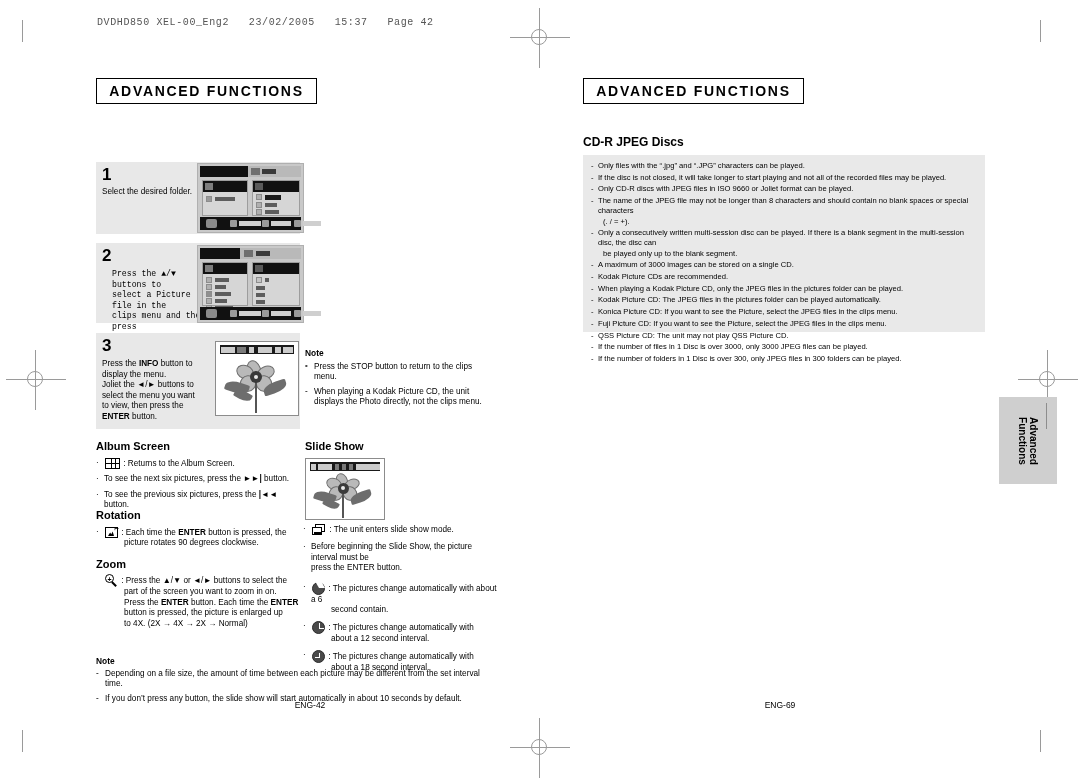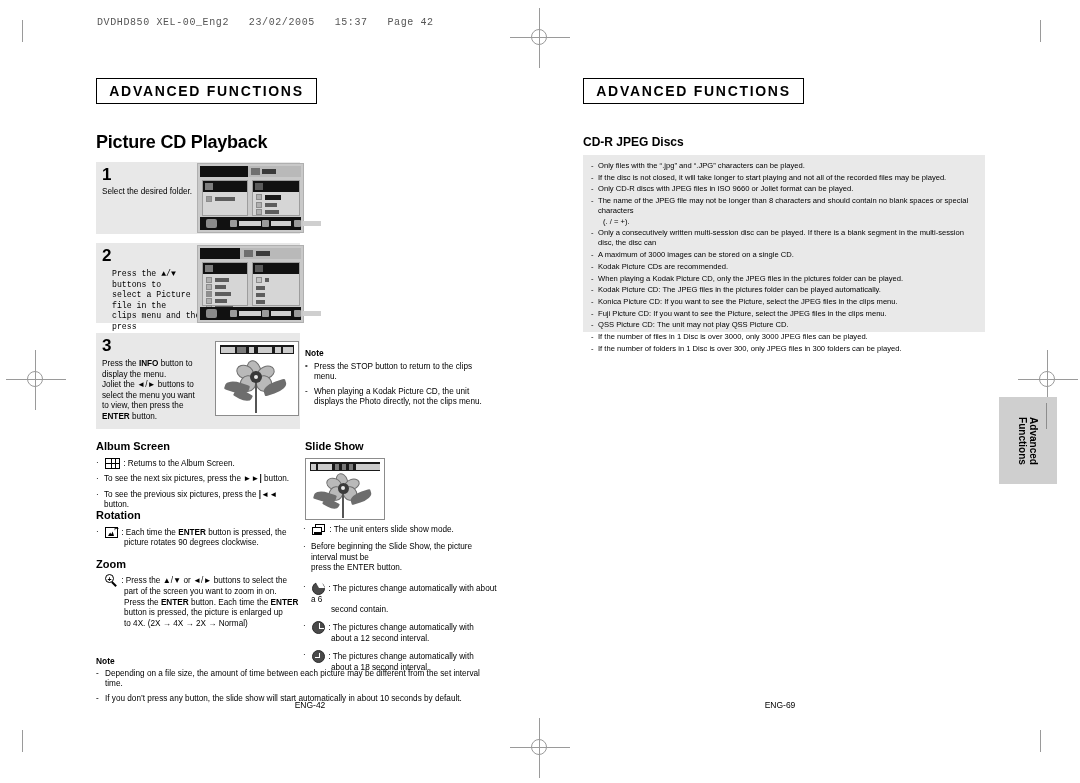--- a/index.html
+++ b/index.html
@@ -245,21 +245,20 @@
   <div class="crop-line" style="left:1040px; top:20px; width:1px; height:22px;"></div>
   <div class="crop-line" style="left:22px; top:730px; width:1px; height:22px;"></div>
   <div class="crop-line" style="left:1040px; top:730px; width:1px; height:22px;"></div>
 
   <div class="file-header">DVDHD850 XEL-00_Eng2   23/02/2005   15:37   Page 42</div>
 
   <div class="section-box" style="left:96px; top:78px; width:219px;">
     <span>Advanced Functions</span>
   </div>
 
-  <div class="h1" style="left:96px; top:132px;">Picture CD Playback</div>
 
   <div class="step-block" style="left:96px; top:162px; width:204px; height:72px;">
     <div class="step-num" style="left:6px; top:3px;">1</div>
     <div class="step-text" style="left:6px; top:25px; width:100px;">Select the desired folder.</div>
   </div>
 
   <div class="screen" style="left:197px; top:163px; width:107px; height:70px;">
     <div class="scr-topbar">
       <div class="blk"></div>
         <div class="gry"></div>
@@ -551,21 +550,21 @@
     <span>Advanced Functions</span>
   </div>
 
   <div class="h2" style="left:583px; top:135px; font-size:12px;">CD-R JPEG Discs</div>
 
   <div class="disc-panel" style="left:583px; top:155px; width:402px; height:177px; padding:6px 8px; box-sizing:border-box;">
     <div class="disc-line"><span class="dash">-</span><span>Only files with the “.jpg” and “.JPG” characters can be played.</span></div>
     <div class="disc-line"><span class="dash">-</span><span>If the disc is not closed, it will take longer to start playing and not all of the recorded files may be played.</span></div>
     <div class="disc-line"><span class="dash">-</span><span>Only CD-R discs with JPEG files in ISO 9660 or Joliet format can be played.</span></div>
     <div class="disc-line"><span class="dash">-</span><span>The name of the JPEG file may not be longer than 8 characters and should contain no blank spaces or special characters</span><span class="cont">(. / = +).</span></div>
-    <div class="disc-line"><span class="dash">-</span><span>Only a consecutively written multi-session disc can be played. If there is a blank segment in the multi-session disc, the disc can</span></div>
+    <div class="disc-line"><span class="dash">-</span><span>Only a consecutively written multi-session disc can be played. If there is a blank segment in the multi-session disc, the disc can</span><span class="cont">be played only up to the blank segment.</span></div>
     <div class="disc-line"><span class="dash">-</span><span>A maximum of 3000 images can be stored on a single CD.</span></div>
     <div class="disc-line"><span class="dash">-</span><span>Kodak Picture CDs are recommended.</span></div>
     <div class="disc-line"><span class="dash">-</span><span>When playing a Kodak Picture CD, only the JPEG files in the pictures folder can be played.</span></div>
     <div class="disc-line"><span class="dash">-</span><span>Kodak Picture CD: The JPEG files in the pictures folder can be played automatically.</span></div>
     <div class="disc-line"><span class="dash">-</span><span>Konica Picture CD: If you want to see the Picture, select the JPEG files in the clips menu.</span></div>
     <div class="disc-line"><span class="dash">-</span><span>Fuji Picture CD: If you want to see the Picture, select the JPEG files in the clips menu.</span></div>
     <div class="disc-line"><span class="dash">-</span><span>QSS Picture CD: The unit may not play QSS Picture CD.</span></div>
     <div class="disc-line"><span class="dash">-</span><span>If the number of files in 1 Disc is over 3000, only 3000 JPEG files can be played.</span></div>
     <div class="disc-line"><span class="dash">-</span><span>If the number of folders in 1 Disc is over 300, only JPEG files in 300 folders can be played.</span></div>
   </div>

